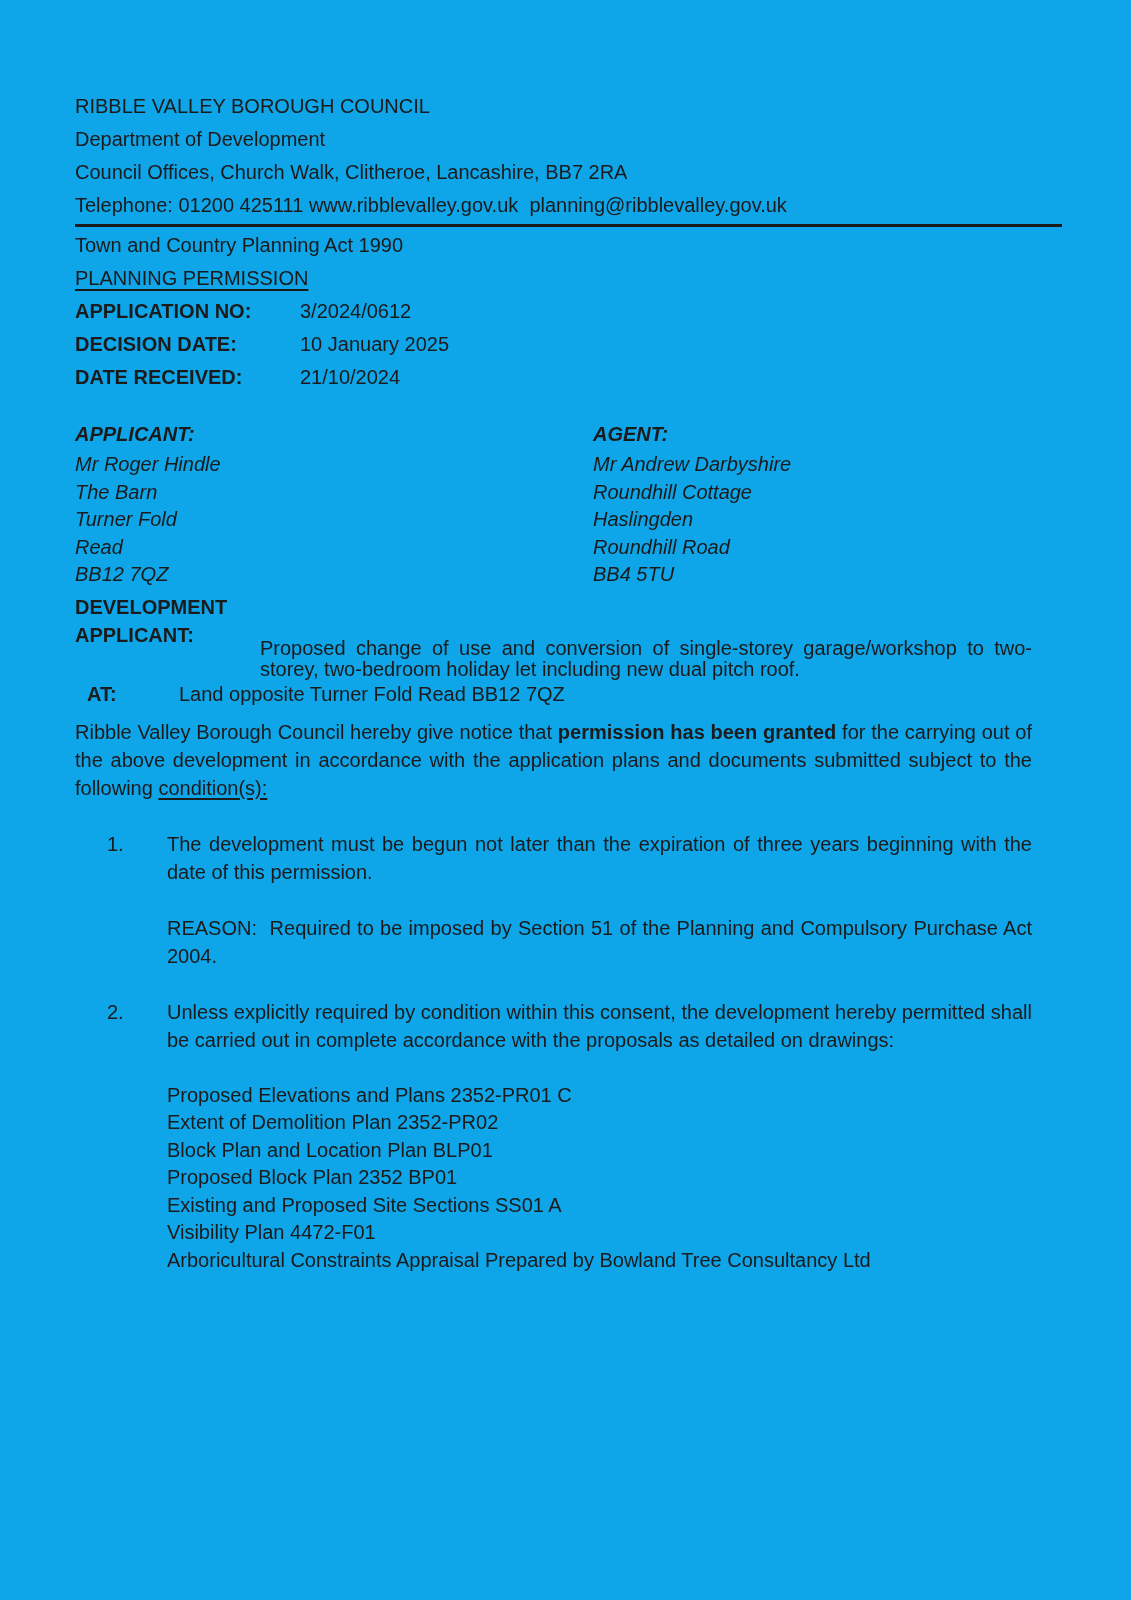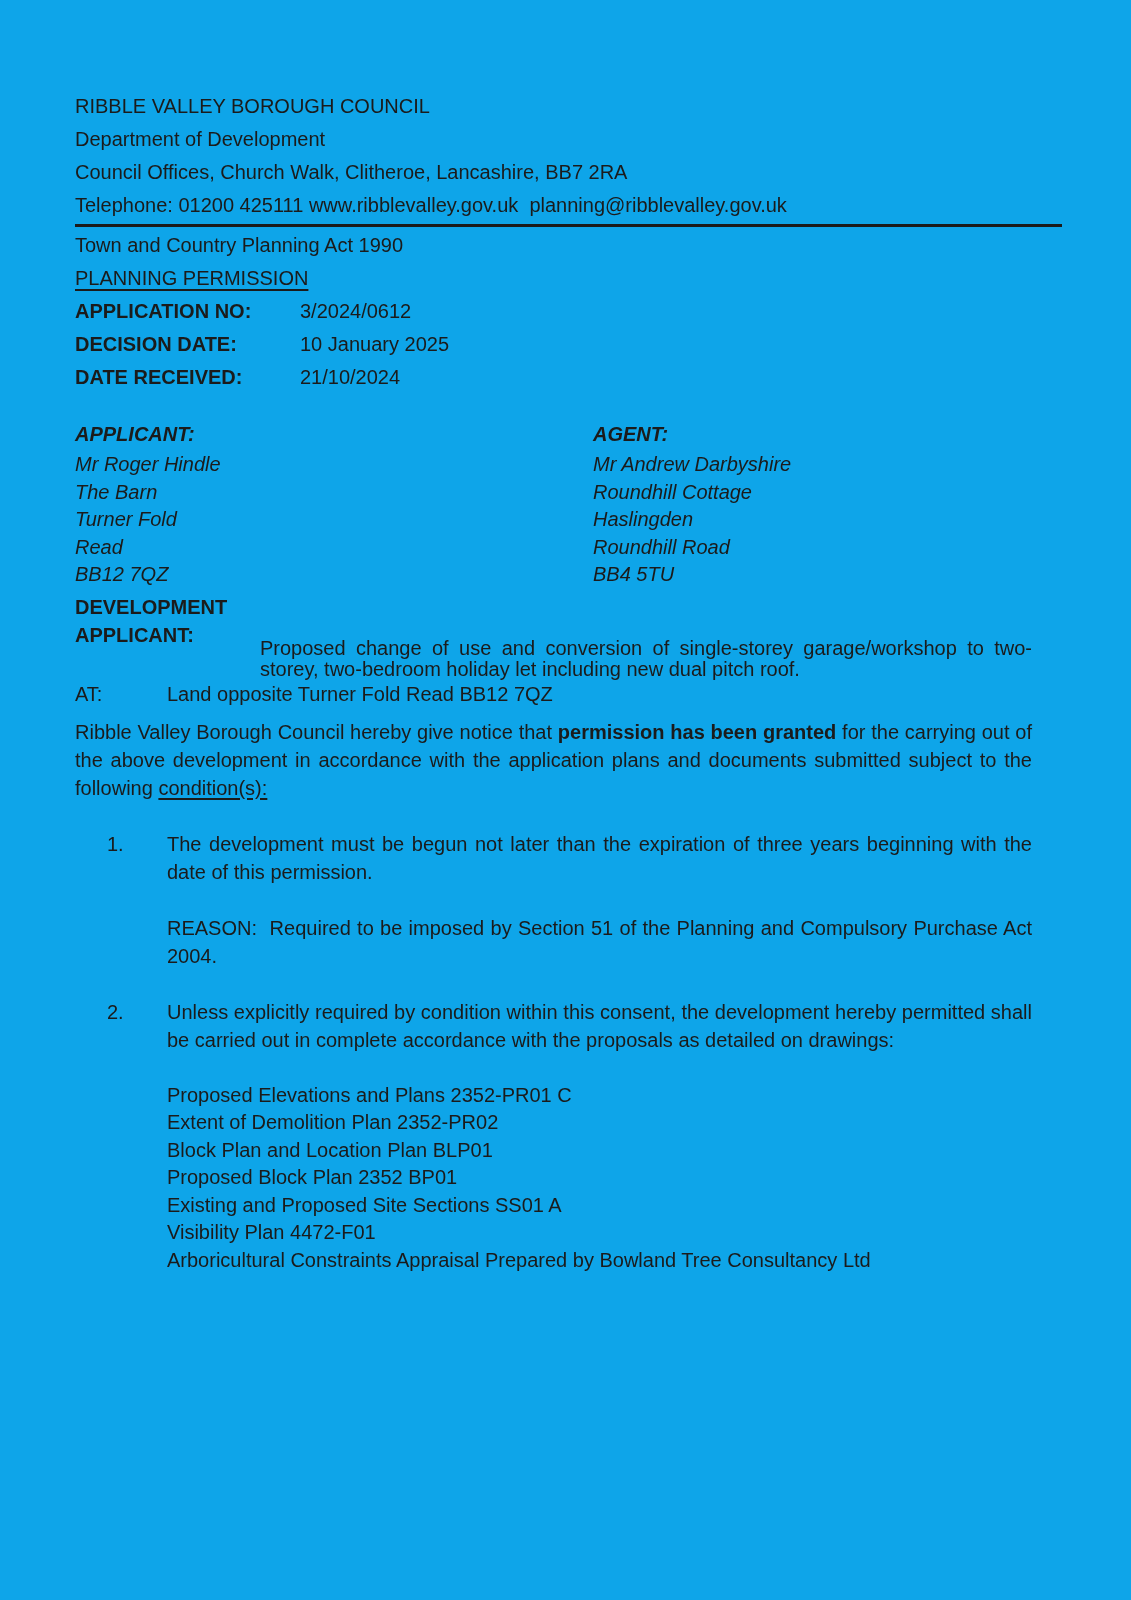--- a/index.html
+++ b/index.html
@@ -40,21 +40,21 @@
   .meta-value { flex: 1; }
   .parties { display: flex; margin-top: 24px; font-style: italic; }
   .party-applicant { width: 518px; flex: 0 0 auto; }
   .party-agent { flex: 1; }
   .party-label { font-weight: bold; line-height: 33px; }
   .party-line { line-height: 27.5px; }
   .dev-row { display: flex; margin-top: 4px; }
   .dev-label { width: 185px; flex: 0 0 auto; font-weight: bold; line-height: 28px; }
   .dev-text { flex: 1; text-align: justify; line-height: 21px; margin-top: 45px; }
   .at-row { display: flex; }
-  .at-label { width: 92px; flex: 0 0 auto; font-weight: normal; line-height: 28px; }
+  .at-label { width: 92px; flex: 0 0 auto; font-weight: bold; line-height: 28px; margin-left: 12px; }
   .at-text { flex: 1; line-height: 28px; }
   .notice { text-align: justify; line-height: 28px; margin: 10px 0 0 0; }
   .u { text-decoration: underline; text-underline-offset: 3px; }
   .b { font-weight: bold; }
   .condition { display: flex; margin-top: 28px; }
   .cond-num { width: 60px; flex: 0 0 auto; padding-left: 32px; line-height: 28px; box-sizing: content-box; }
   .cond-num { width: 28px; padding-left: 32px; margin-right: 32px; }
   .cond-body { flex: 1; }
   .cond-para { text-align: justify; line-height: 28px; margin: 0 0 28px 0; }
   .cond-para.last { margin-bottom: 0; }

